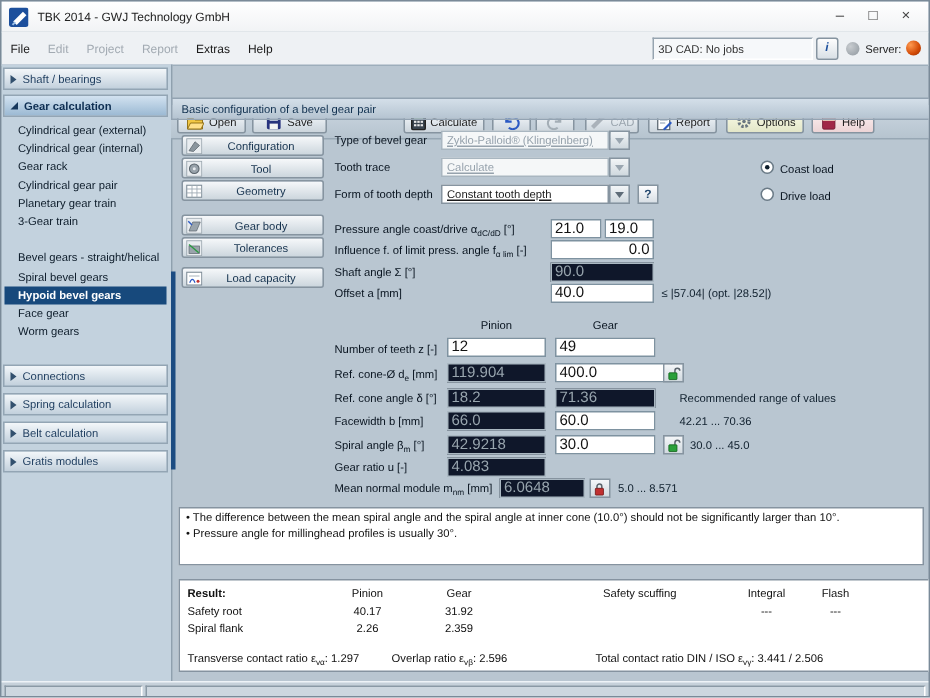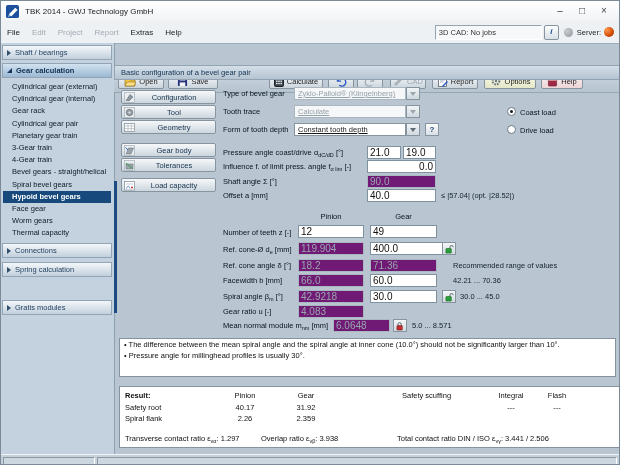--- a/index.html
+++ b/index.html
@@ -51,21 +51,21 @@
   .field{position:absolute;background:#fff;border:1px solid #8694a0;box-sizing:border-box;font-size:7.5px;color:#1a1a1a;
          padding:1px 3px;white-space:nowrap;overflow:hidden;text-decoration:underline;}
   .field.disabled{color:#96a2ac;background:#f5f7f8;border-color:#a9b6c0;}
   .arrowbtn{position:absolute;width:14px;height:13px;background:linear-gradient(#f2f5f7,#cfd8de);border:1px solid #8694a0;
             box-sizing:border-box;display:flex;align-items:center;justify-content:center;}
   .tri-down{width:0;height:0;border-left:3px solid transparent;border-right:3px solid transparent;border-top:4px solid #5e6c78;}
   .qbtn{position:absolute;width:14px;height:13px;background:linear-gradient(#fdfdfe,#d8dfe5);border:1px solid #8694a0;
         box-sizing:border-box;text-align:center;font-size:8px;font-weight:bold;color:#23486e;line-height:12px;}
   .inp{position:absolute;height:13px;border:1px solid #7e92a0;box-sizing:border-box;font-family:"Liberation Sans",sans-serif;
        font-size:10px;padding:0 2px;background:#fff;color:#111;}
-  .inp:disabled{color:#98a5ae;background:#701a75;border-color:#aab8c2;}
+  .inp:disabled{color:#98a5ae;background:#0f172a;border-color:#aab8c2;}
   .radio{position:absolute;width:9px;height:9px;border-radius:50%;background:#fff;border:1px solid #6a7a86;box-sizing:border-box;
          display:flex;align-items:center;justify-content:center;}
   .radio .dot{width:3px;height:3px;border-radius:50%;background:#0c1c2a;display:none;}
   .radio.checked .dot{display:block;}
   .lockbtn{position:absolute;width:14px;height:13px;background:linear-gradient(#f4f6f8,#d2dae0);border:1px solid #8694a0;
            box-sizing:border-box;display:flex;align-items:center;justify-content:center;}
   .colhdr{position:absolute;text-align:center;font-size:7.5px;color:#08131f;}
   .hint{position:absolute;font-size:7.5px;color:#10202e;white-space:nowrap;}
   .box{position:absolute;background:#fff;border:1px solid #8593a0;box-sizing:border-box;font-size:7.5px;color:#111;}
   .note{padding:1px 4px 0 4px;line-height:9.5px;white-space:nowrap;overflow:hidden;}
@@ -120,34 +120,36 @@
     <div class="sechdr expanded" style="top:20px">
       <span class="tri-exp"></span>
       <span>Gear calculation</span>
     </div>
     <div class="sitem" style="top:50px">Cylindrical gear (internal)</div>
     <div class="sitem" style="top:38px">Cylindrical gear (external)</div>
     <div class="sitem" style="top:62px">Gear rack</div>
     <div class="sitem" style="top:75px">Cylindrical gear pair</div>
     <div class="sitem" style="top:87px">Planetary gear train</div>
     <div class="sitem" style="top:99px">3-Gear train</div>
-    <div class="sitem" style="top:111px">4-Gear train</div>
     <div class="sitem" style="top:123px">Bevel gears - straight/helical</div>
     <div class="sitem" style="top:136px">Spiral bevel gears</div>
     <div class="sitem selected" style="top:148px">Hypoid bevel gears</div>
     <div class="sitem" style="top:160px">Face gear</div>
     <div class="sitem" style="top:172px">Worm gears</div>
-    <div class="sitem" style="top:184px">Thermal capacity</div>
     <div class="sechdr" style="top:219px">
       <span class="tri-col"></span>
       <span>Spring calculation</span>
     </div>
     <div class="sechdr" style="top:200px">
       <span class="tri-col"></span>
       <span>Connections</span>
+    </div>
+    <div class="sechdr" style="top:238px">
+      <span class="tri-col"></span>
+      <span>Belt calculation</span>
     </div>
     <div class="sechdr" style="top:257px">
       <span class="tri-col"></span>
       <span>Gratis modules</span>
     </div>
   </div>
 
   <div class="toolbar">
     <div class="tbtn" style="left:4px;width:46px">
       <svg width="12" height="11" viewBox="0 0 12 11">
@@ -406,21 +408,21 @@
     <span class="rcell" style="left:95px;top:16px;width:60px">40.17</span>
     <span class="rcell" style="left:158px;top:16px;width:56px">31.92</span>
     <span class="rcell" style="left:370px;top:16px;width:42px">---</span>
     <span class="rcell" style="left:418px;top:16px;width:38px">---</span>
 
     <span class="rlbl" style="left:5px;top:27px">Spiral flank</span>
     <span class="rcell" style="left:95px;top:27px;width:60px">2.26</span>
     <span class="rcell" style="left:158px;top:27px;width:56px">2.359</span>
 
     <span class="rlbl" style="left:5px;top:47px"><span>Transverse contact ratio ε</span><span class="sub">vα</span><span>:  1.297</span></span>
-    <span class="rlbl" style="left:141px;top:47px"><span>Overlap ratio ε</span><span class="sub">vβ</span><span>:  3.938</span></span>
+    <span class="rlbl" style="left:141px;top:47px"><span>Overlap ratio ε</span><span class="sub">vβ</span><span>:  2.596</span></span>
     <span class="rlbl" style="left:277px;top:47px"><span>Total contact ratio DIN / ISO ε</span><span class="sub">vγ</span><span>:   3.441   /   2.506</span></span>
   </div>
 
   <div class="statusbar">
     <div class="scell" style="left:2px;width:92px"></div>
     <div class="scell" style="left:96px;width:520px"></div>
   </div>
 
 </div>
 

